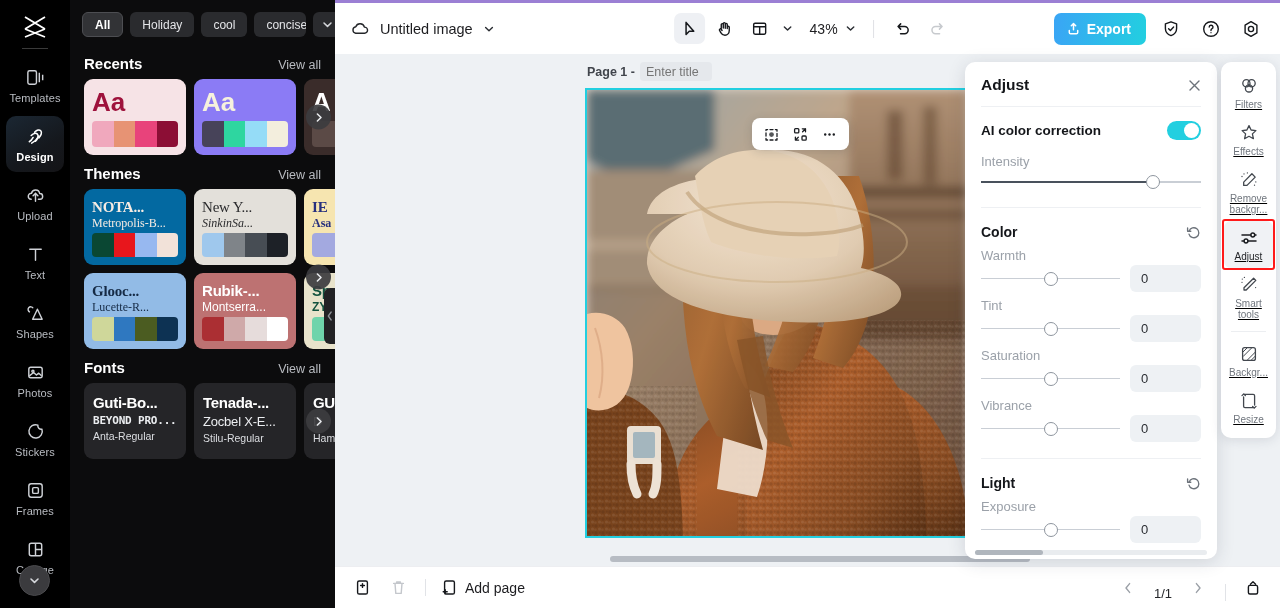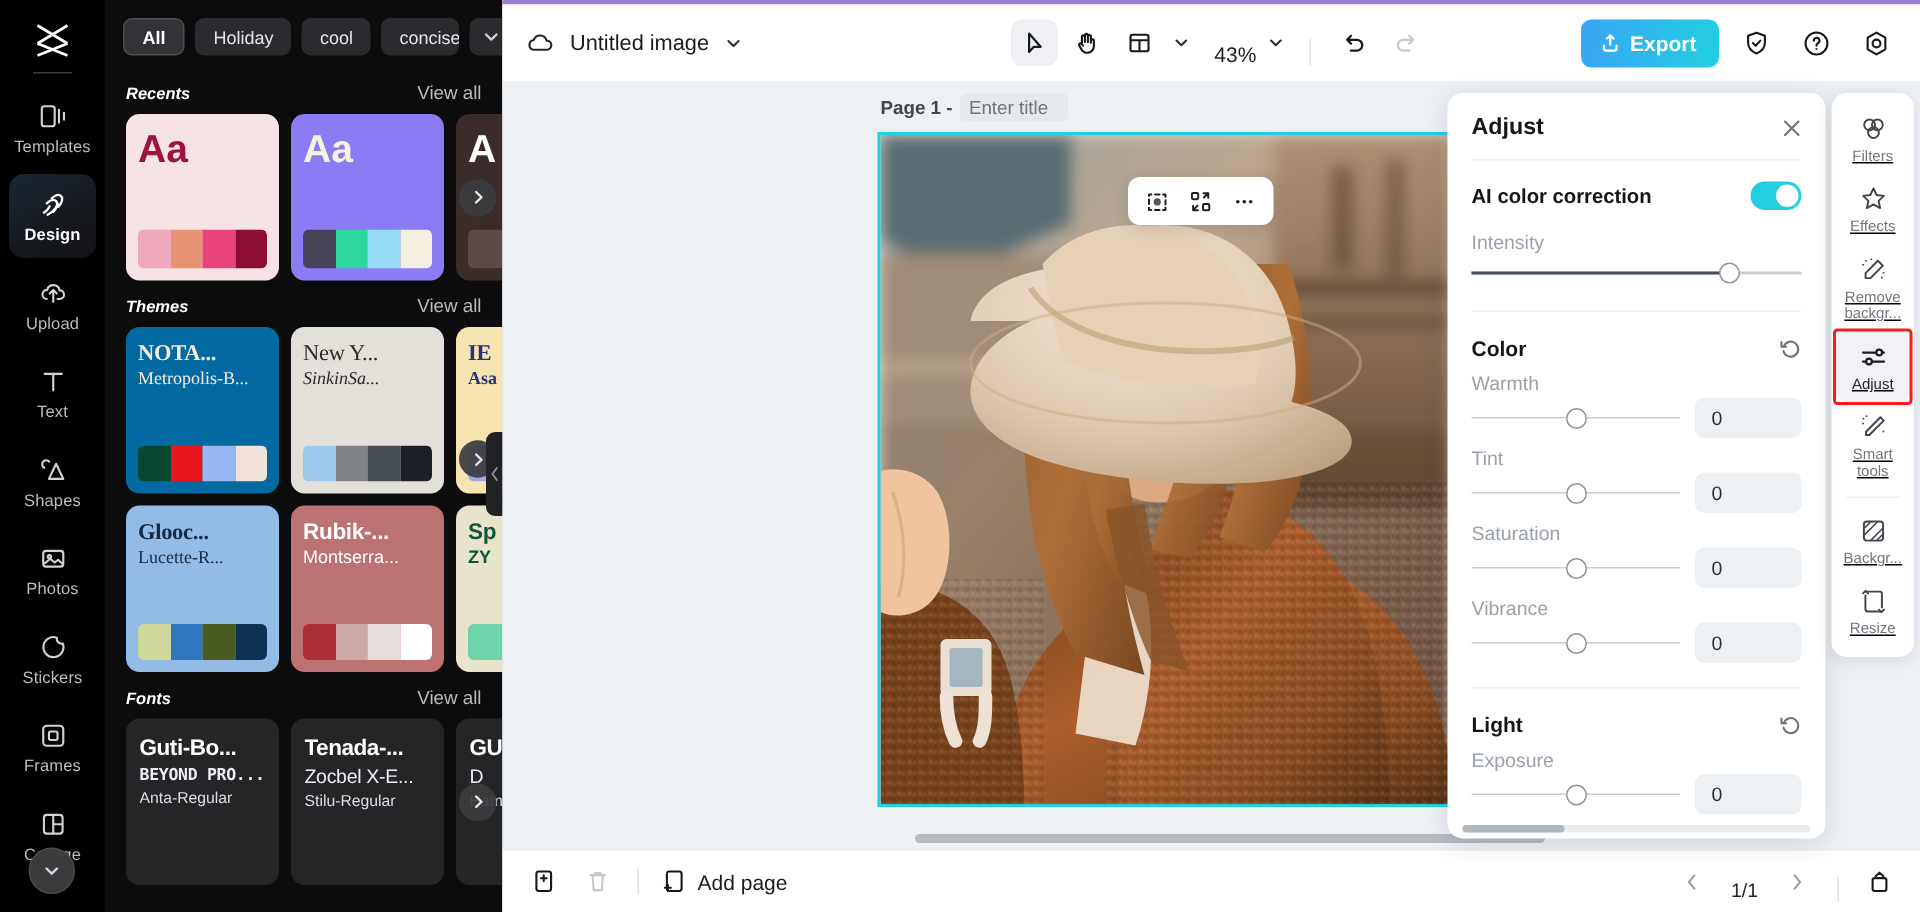--- a/index.html
+++ b/index.html
@@ -47,25 +47,25 @@
     height: 25px; padding: 0 12px; border-radius: 6px; background: #2a2b2e;
     color: #e3e4e7; font-size: 12px; display: flex; align-items: center; cursor: pointer;
     white-space: nowrap; flex: 0 0 auto;
   }
   .chip.sel { background: #323336; color: #ffffff; border: 1px solid #4d4e52; font-weight: 600; }
   .chip.ov { max-width: 52px; overflow: hidden; }
   .chip.more { padding: 0 8px; }
 
   .sect-head { display: flex; justify-content: space-between; align-items: baseline;
     padding: 10px 14px 7px 14px; }
-  .sect-title { color: #fff; font-size: 11px; font-weight: 700; font-style: italic; }
+  .sect-title { color: #fff; font-size: 15px; font-weight: 700; }
   .view-all { color: #b8bbc0; font-size: 12.5px; cursor: pointer; }
 
   .cardrow { display: flex; gap: 8px; padding: 0 0 0 14px; position: relative; }
-  .card { width: 102px; height: 111px; border-radius: 9px; overflow: hidden;
+  .card { width: 102px; height: 76px; border-radius: 9px; overflow: hidden;
     flex: 0 0 102px; position: relative; cursor: pointer; }
 
   .rec-card { display: flex; flex-direction: column; padding: 10px 8px 8px; }
   .rec-aa { font-size: 26px; font-weight: 700; line-height: 1; font-family: "Liberation Sans", sans-serif;}
   .sw { display: flex; height: 26px; border-radius: 4px; overflow: hidden; margin-top: auto; }
   .sw i { flex: 1; display: block; }
 
   .th-card { padding: 10px 8px 8px; display: flex; flex-direction: column; }
   .th-t1 { font-size: 15px; font-weight: 800; line-height: 1.08; letter-spacing: -.2px;
     font-family: "Liberation Serif", serif; overflow: hidden; white-space: nowrap; }
@@ -89,21 +89,21 @@
     cursor: pointer; z-index: 6;
   }
 
   
   .main { flex: 1; height: 608px; position: relative; background: #fff; display: flex; flex-direction: column; }
   .topbar-accent { height: 3px; background: #9b7fd4; width: 100%; }
   .topbar { height: 51px; background: #fff; display: flex; align-items: center;
     padding: 0 14px; position: relative; }
   .tb-left { display: flex; align-items: center; gap: 9px; }
   .doc-title { font-size: 14.5px; color: #1d1d20; }
-  .tb-center { position: absolute; left: 50%; transform: translateX(-48%); display: flex; align-items: flex-end; gap: 4px; }
+  .tb-center { position: absolute; left: 50%; transform: translateX(-48%); display: flex; align-items: center; gap: 4px; }
   .tb-btn { width: 31px; height: 31px; border-radius: 7px; display: flex; align-items: center;
     justify-content: center; cursor: pointer; }
   .tb-btn.on { background: #eef0f4; }
   .zoomval { font-size: 14px; color: #1d1d20; margin-left: 9px; }
   .tb-sep { width: 1px; height: 18px; background: #dfe1e5; margin: 0 9px; }
   .tb-right { margin-left: auto; display: flex; align-items: center; gap: 9px; }
   .export-btn {
     height: 32px; padding: 0 15px 0 12px; border-radius: 7px; color: #fff;
     background: linear-gradient(95deg,#3aa5f5 0%,#22cfe0 100%);
     display: flex; align-items: center; gap: 6px; font-size: 14px; font-weight: 700;

